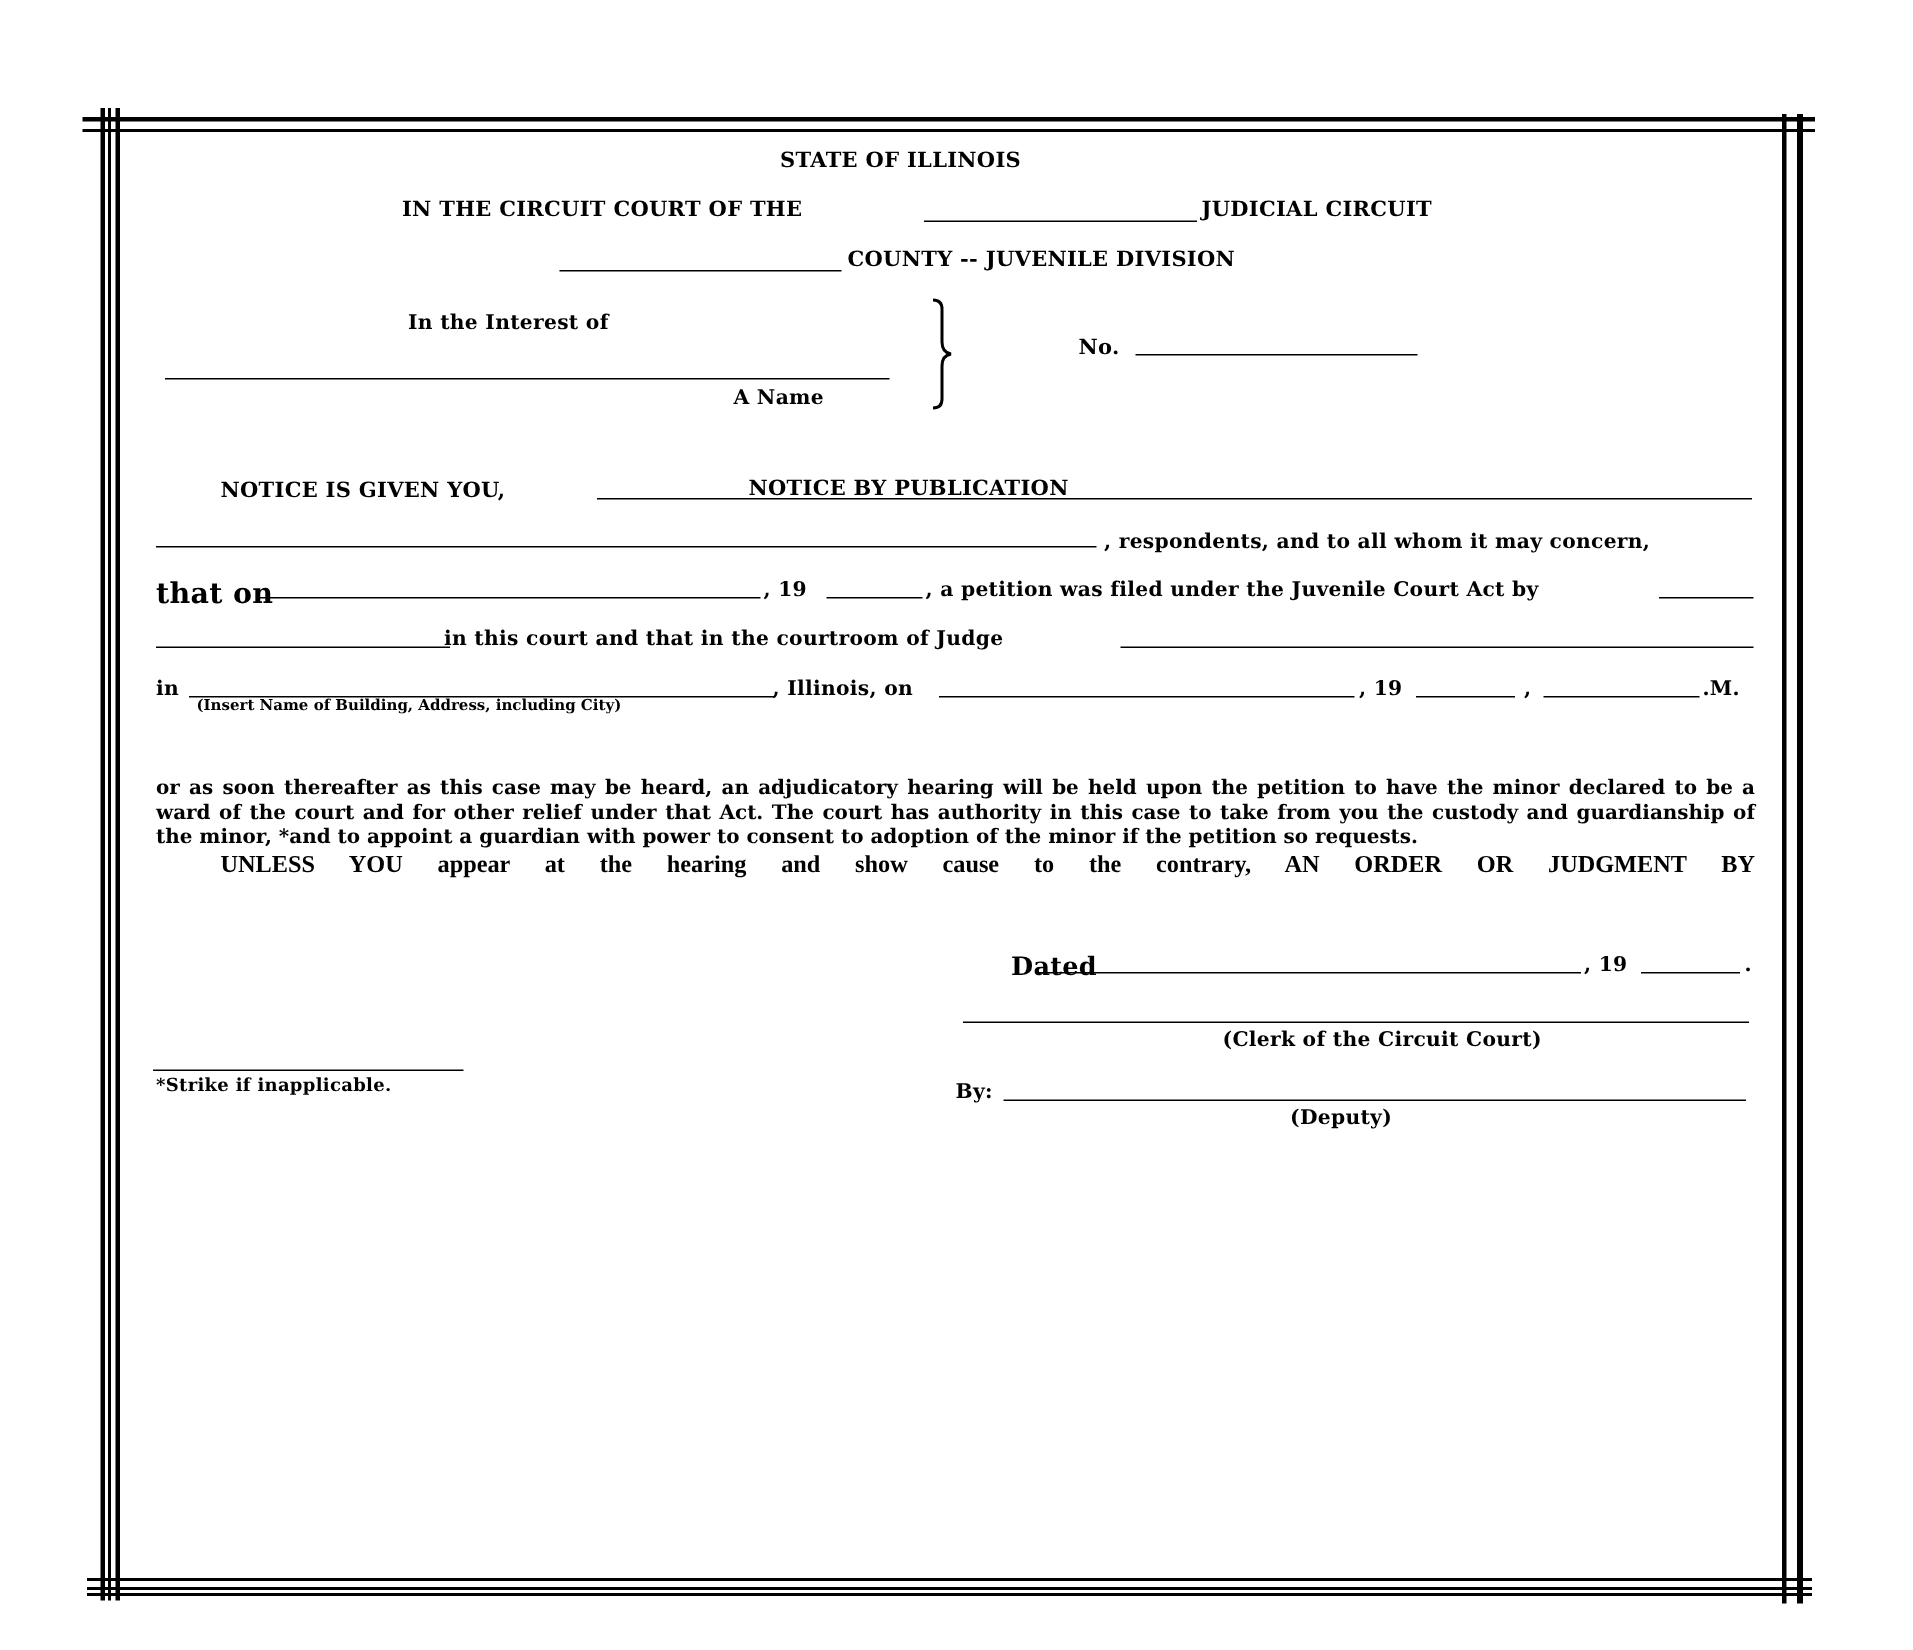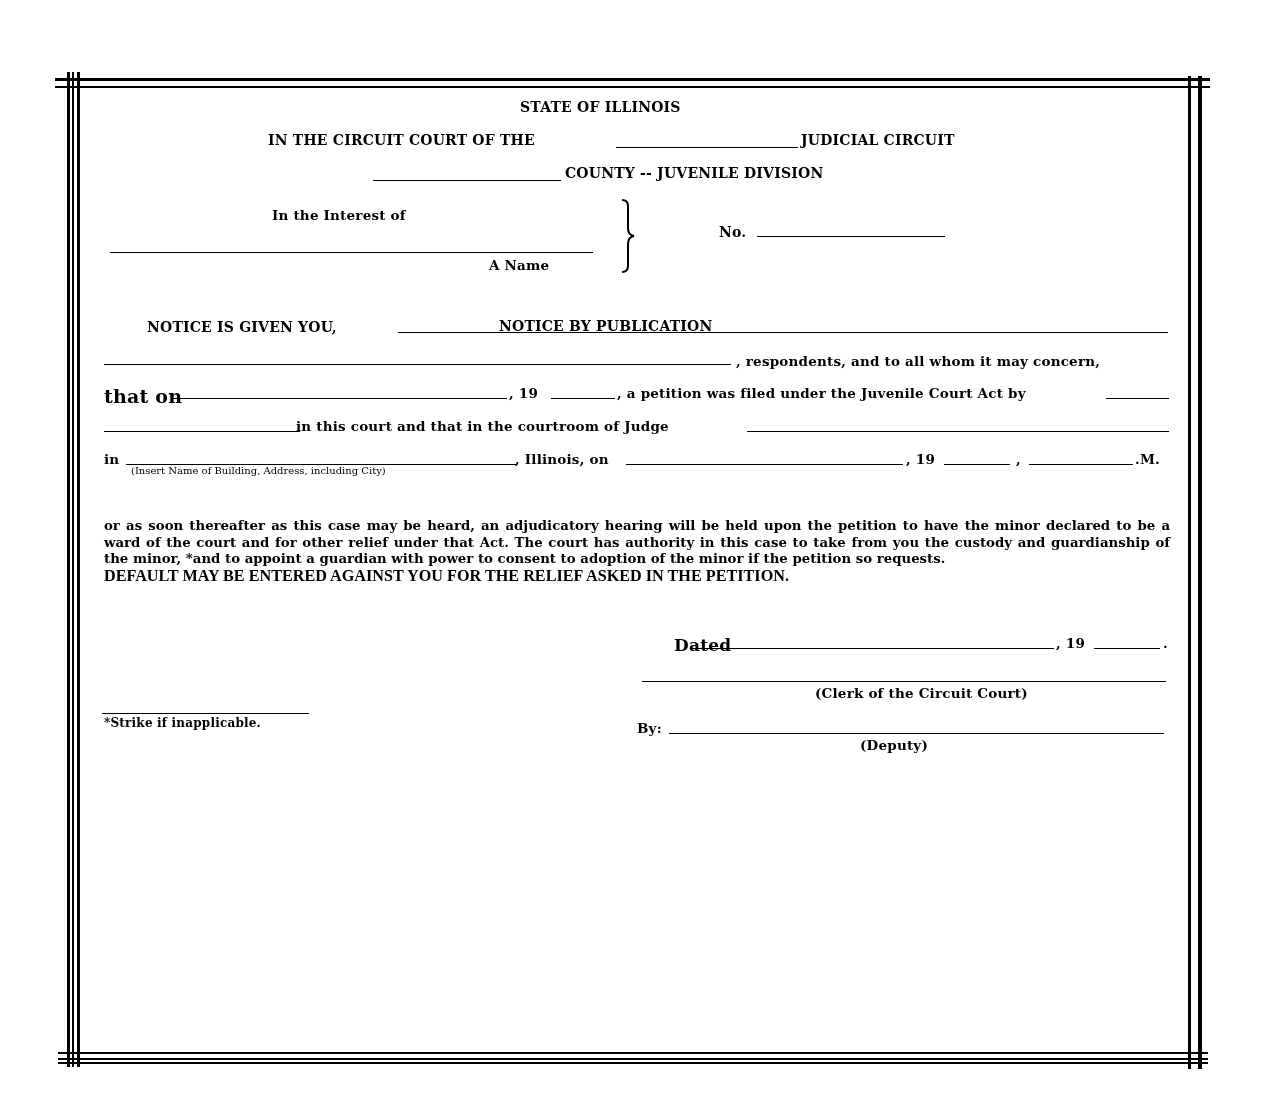--- a/index.html
+++ b/index.html
@@ -8,21 +8,21 @@
   .abs { position:absolute; white-space:nowrap; }
   .t { font-family:"DejaVu Serif",serif; font-weight:bold; font-size:14px; letter-spacing:0.2px; }
   .line { position:absolute; height:0; border-top:1.5px solid #000; }
   .hr { position:absolute; background:#000; }
   .vr { position:absolute; background:#000; }
   .para { position:absolute; left:104px; width:1066px; font-family:"DejaVu Serif",serif;
           font-weight:bold; font-size:13.3px; line-height:16.5px; text-align:justify; text-align-last:left;margin-top:32px; }
   .unless { position:absolute; left:104px; width:1066px; font-family:"Liberation Serif",serif;
             font-weight:bold; font-size:16.2px; line-height:17px; text-align:justify; }
   .unless .s1 { display:block; text-align:justify; text-align-last:justify; }
-  .small { font-family:"DejaVu Serif",serif; font-weight:normal; font-size:10px; }
+  .small { font-family:"DejaVu Serif",serif; font-weight:bold; font-size:10px; }
 </style>
 </head>
 <body>
 
 <div>
 
   <div class="hr" style="left:55px; top:78px; width:1155px; height:3px;"></div>
   <div class="hr" style="left:55px; top:86px; width:1155px; height:2px;"></div>
 
   <div class="hr" style="left:58px; top:1052px; width:1150px; height:2px;"></div>
@@ -83,21 +83,21 @@
 <div class="line" style="left:626px; top:464px; width:277px;"></div>
 <div class="abs t" style="left:906px; top:451px; font-size:13.5px;">, 19</div>
 <div class="line" style="left:944px; top:464px; width:66px;"></div>
 <div class="abs t" style="left:1016px; top:451px; font-size:13.5px;">,</div>
 <div class="line" style="left:1029px; top:464px; width:104px;"></div>
 <div class="abs t" style="left:1135px; top:451px; font-size:13.5px;">.M.</div>
 
 <div class="para" style="top:486px;">or as soon thereafter as this case may be heard, an adjudicatory hearing will be held upon the petition to have the minor declared to be a ward of the court and for other relief under that Act. The court has authority in this case to take from you the custody and guardianship of the minor, *and to appoint a guardian with power to consent to adoption of the minor if the petition so requests.</div>
 
 <div class="unless" style="top:568px;">
-  <span>DEFAULT MAY BE ENTERED AGAINST YOU FOR THE RELIEF ASKED IN THE PETITION.</span>
+  <span class="s1" style="text-indent:43px;">UNLESS YOU appear at the hearing and show cause to the contrary, AN ORDER OR JUDGMENT BY</span>
 </div>
 
 <div class="abs t" style="left:674px; top:635px; font-size:17px;">Dated</div>
 <div class="line" style="left:692px; top:648px; width:362px;"></div>
 <div class="abs t" style="left:1056px; top:635px; font-size:13.5px;">, 19</div>
 <div class="line" style="left:1094px; top:648px; width:66px;"></div>
 <div class="abs t" style="left:1163px; top:635px; font-size:13.5px;">.</div>
 
 <div class="line" style="left:642px; top:681px; width:524px;"></div>
 <div class="abs t" style="left:815px; top:685px; font-size:13.5px;">(Clerk of the Circuit Court)</div>

